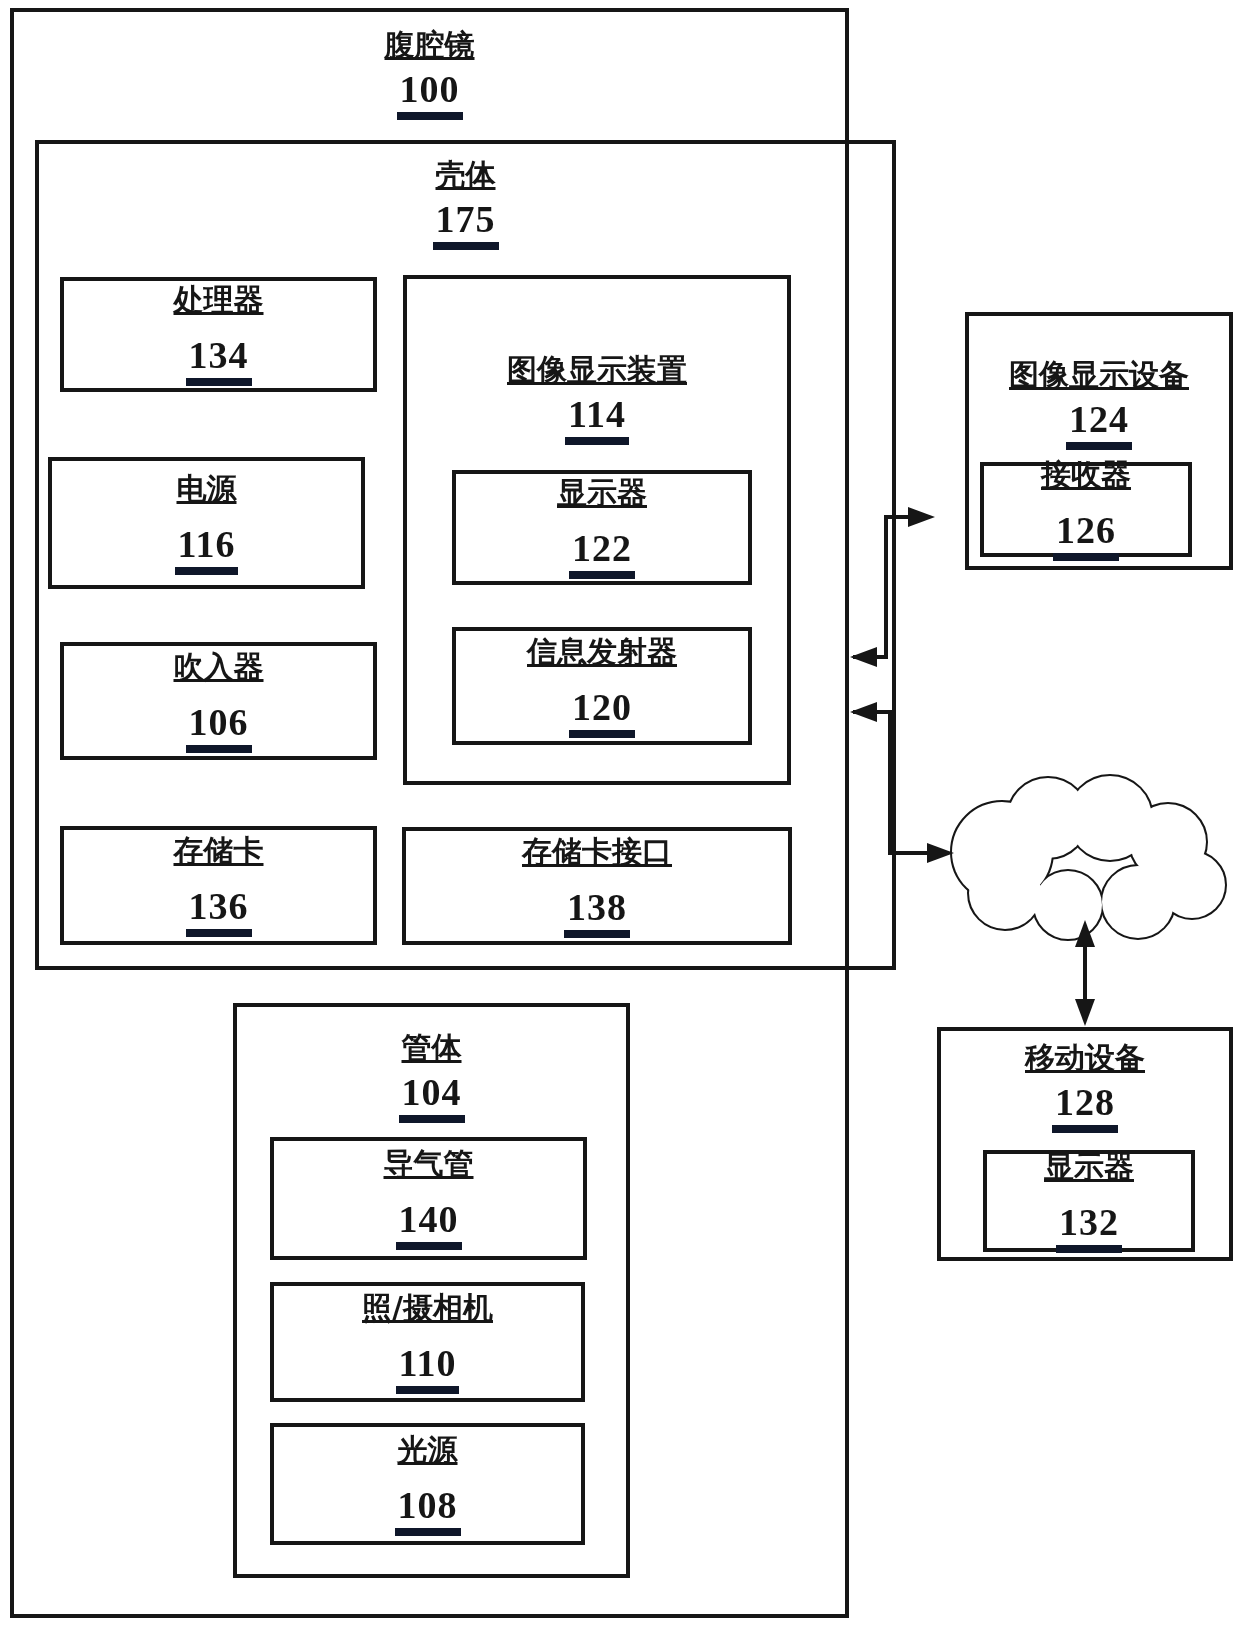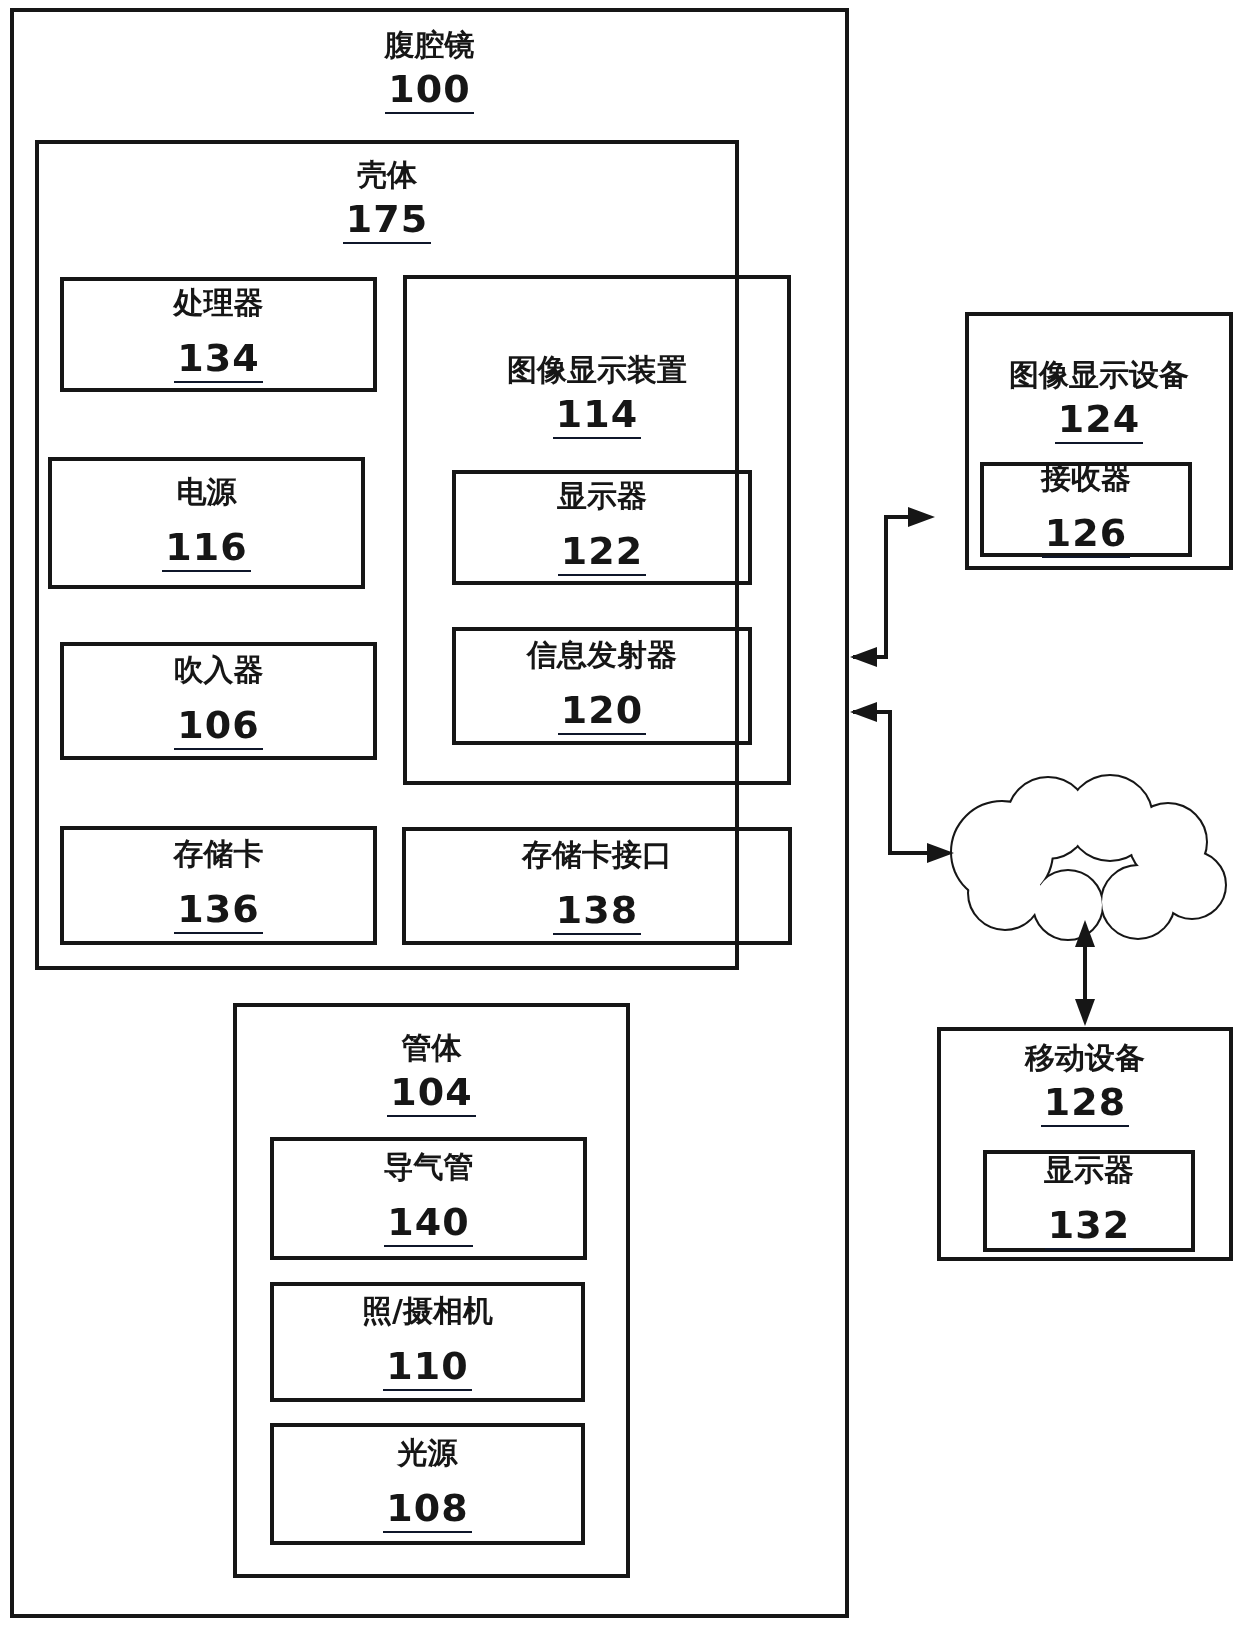--- a/index.html
+++ b/index.html
@@ -5,24 +5,24 @@
   html,body{margin:0;padding:0;background:#ffffff;}
   .stage{
     position:relative;width:1240px;height:1628px;background:#ffffff;
     font-family:"DejaVu Sans","Liberation Sans",sans-serif;color:#161616;
     overflow:hidden;
   }
   .overlay{position:absolute;left:0;top:0;width:1240px;height:1628px;}
   .box{position:absolute;border:4px solid #161616;box-sizing:border-box;background:transparent;}
   .leaf{display:flex;flex-direction:column;align-items:center;justify-content:center;gap:20px;}
   .tb{position:absolute;left:0;right:0;display:flex;flex-direction:column;align-items:center;gap:9px;}
-  .lbl{font-size:30px;font-weight:700;line-height:1.1;white-space:nowrap;}
+  .lbl{font-size:30px;font-weight:700;line-height:1.1;white-space:nowrap;text-decoration:underline;}
   .num{
     font-size:38px;font-weight:700;line-height:1.0;letter-spacing:1px;
-    border-bottom:2px solid #0f172a;padding:0 3px 4px 3px;white-space:nowrap;
+    border-bottom:8px solid #0f172a;padding:0 3px 4px 3px;white-space:nowrap;font-family:Liberation Serif, serif;
   }
   .cloudlabel{position:absolute;display:flex;flex-direction:column;align-items:center;gap:7px;}
 </style>
 </head>
 <body>
 
 <div class="stage">
 
   <svg class="overlay" viewBox="0 0 1240 1628">
     <g>
@@ -67,21 +67,21 @@
     </g>
   </svg>
 
   <div class="box" style="left:10px;top:8px;width:839px;height:1610px">
     <div class="tb" style="top:16px">
       <div class="lbl">腹腔镜</div>
       <div class="num">100</div>
     </div>
   </div>
 
-  <div class="box" style="left:35px;top:140px;width:704px;height:830px">
+  <div class="box" style="left:35px;top:140px;width:861px;height:830px">
     <div class="tb" style="top:14px">
       <div class="lbl">壳体</div>
       <div class="num">175</div>
     </div>
   </div>
 
   <div class="box leaf" style="left:60px;top:277px;width:317px;height:115px">
     <div class="lbl">处理器</div>
     <div class="num">134</div>
   </div>

